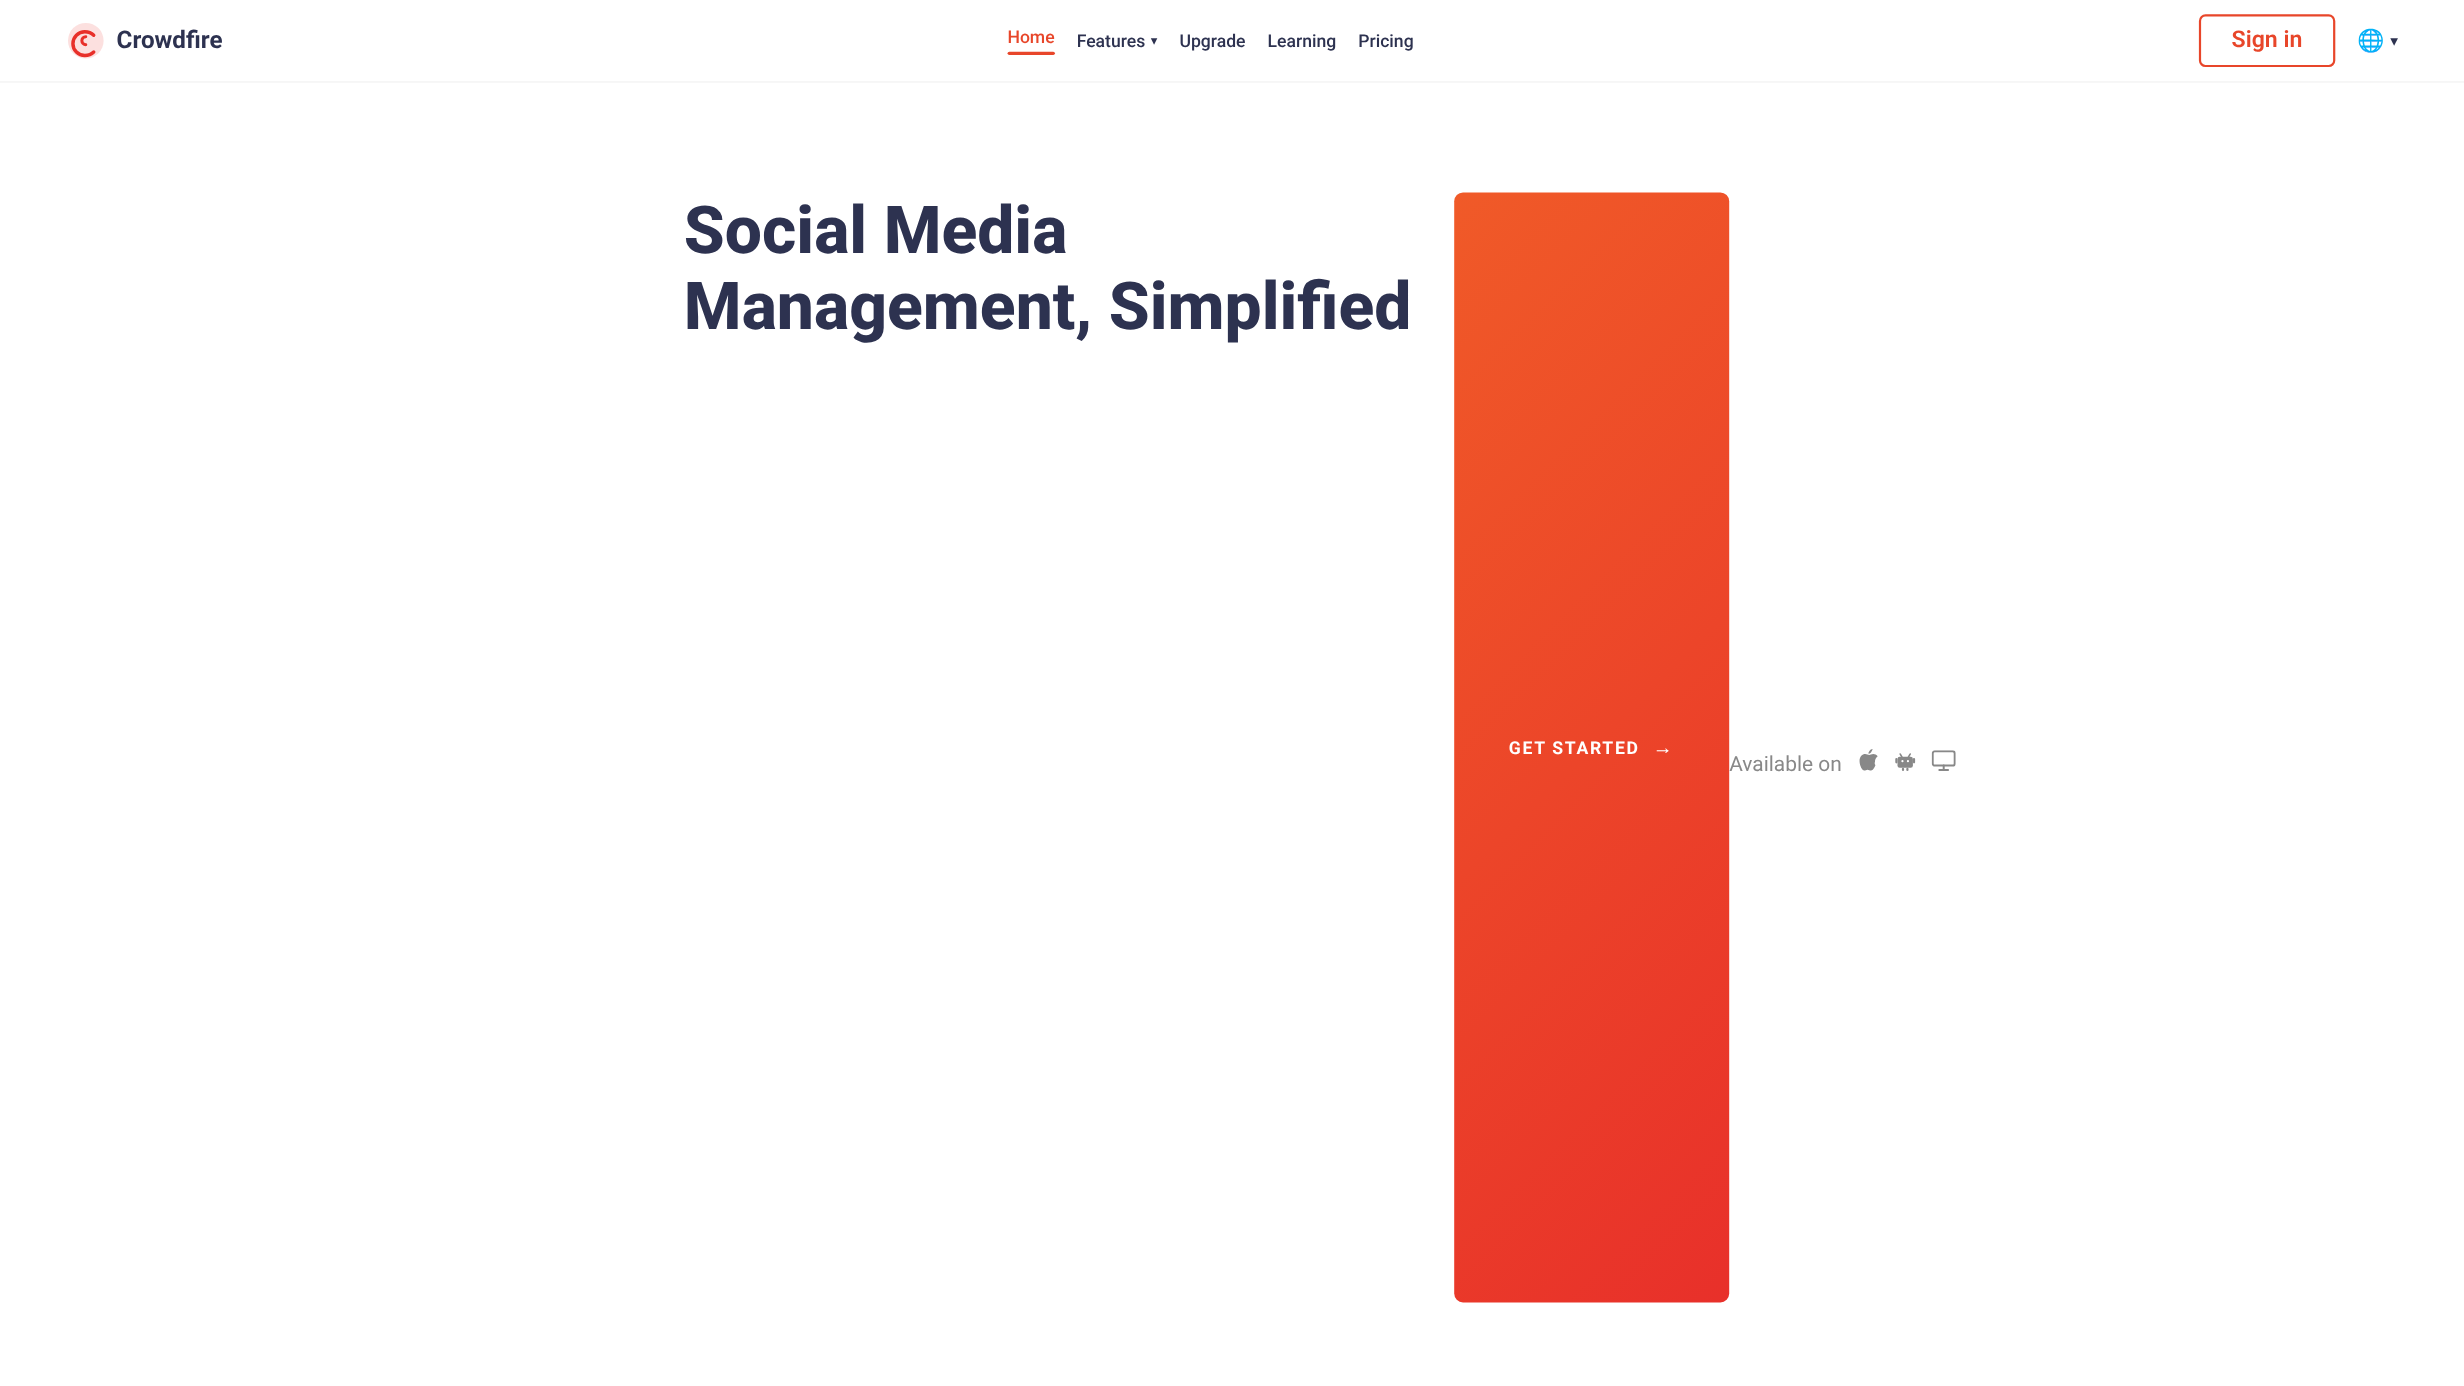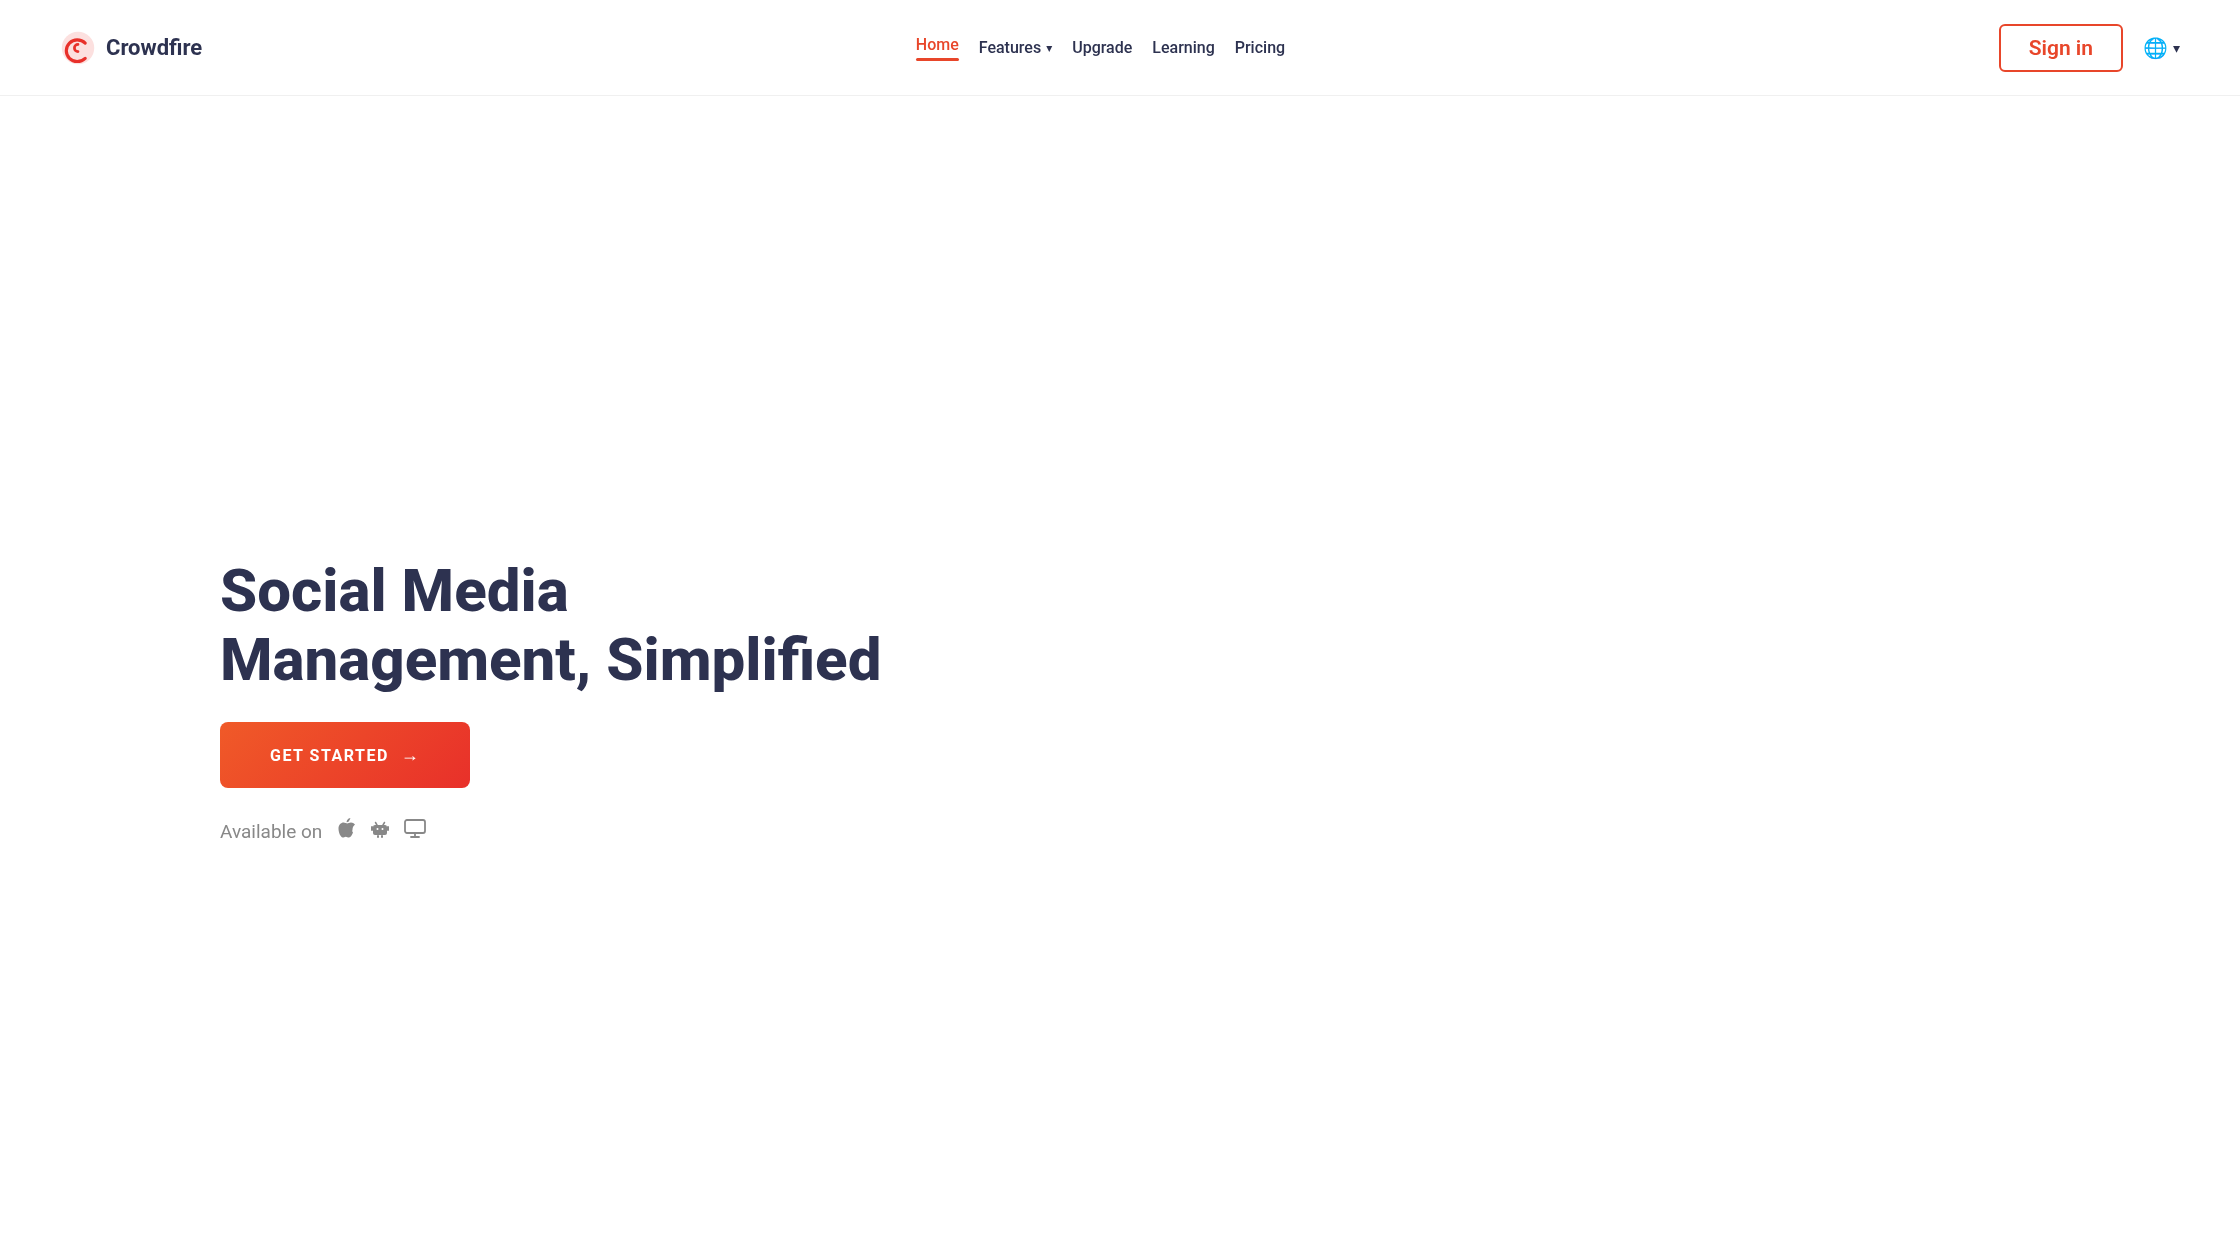--- a/index.html
+++ b/index.html
@@ -13,21 +13,21 @@
       background: #ffffff;
       min-height: 100vh;
     }
 
     
     .navbar {
       display: flex;
       align-items: center;
       justify-content: space-between;
       padding: 0 60px;
-      height: 96px;
+      height: 75px;
       background: #ffffff;
       border-bottom: 1px solid #f0f0f0;
       position: sticky;
       top: 0;
       z-index: 100;
     }
 
     .navbar-logo {
       display: flex;
       align-items: center;
@@ -112,21 +112,21 @@
     }
 
     .globe-icon {
       font-size: 20px;
       color: #555;
     }
 
     
     .hero {
       display: flex;
-      flex-direction: column;
+      flex-direction: row;
       justify-content: center;
       padding: 100px 60px 76px 220px;
       min-height: calc(100vh - 75px);
       background: #ffffff;
     }
 
     .hero-title {
       font-size: 60px;
       font-weight: 800;
       color: #2d3250;

